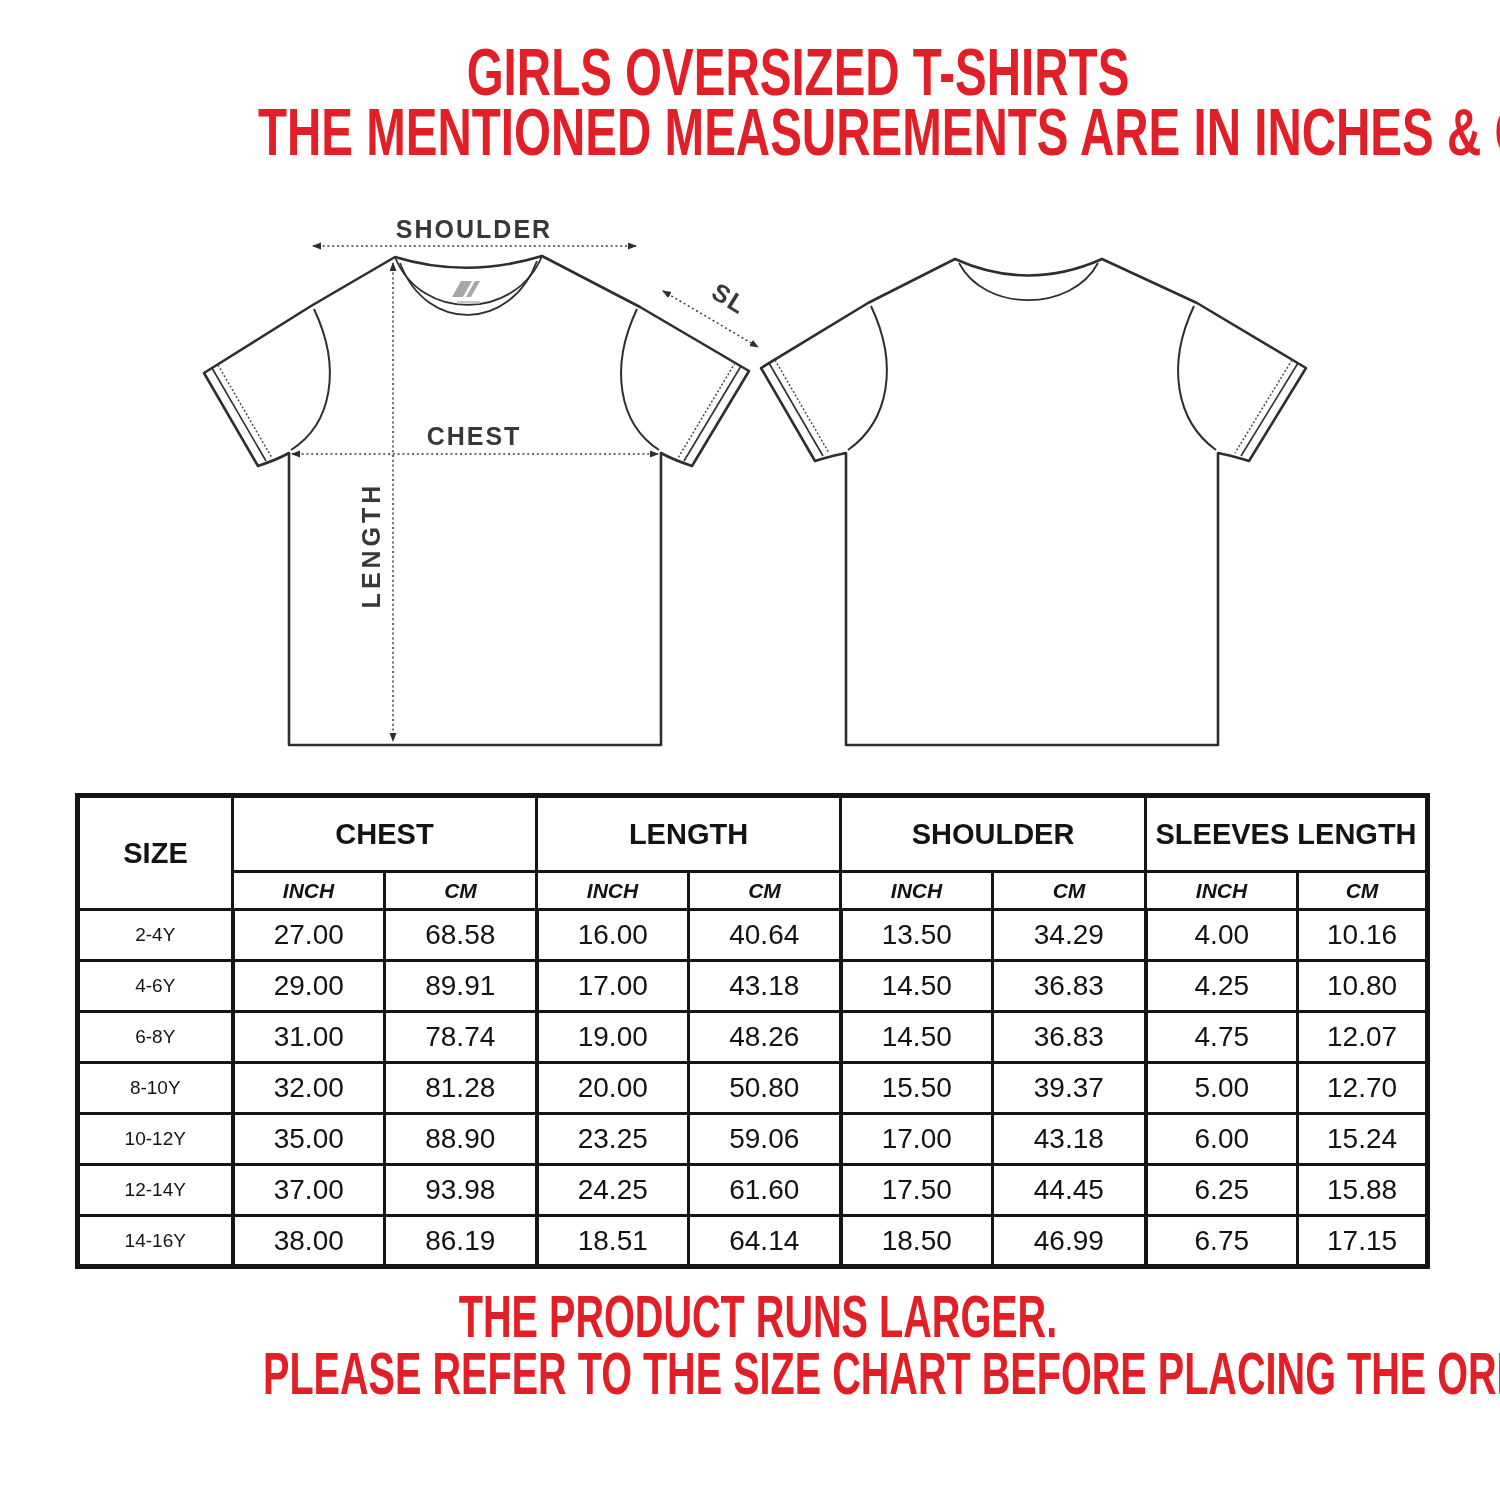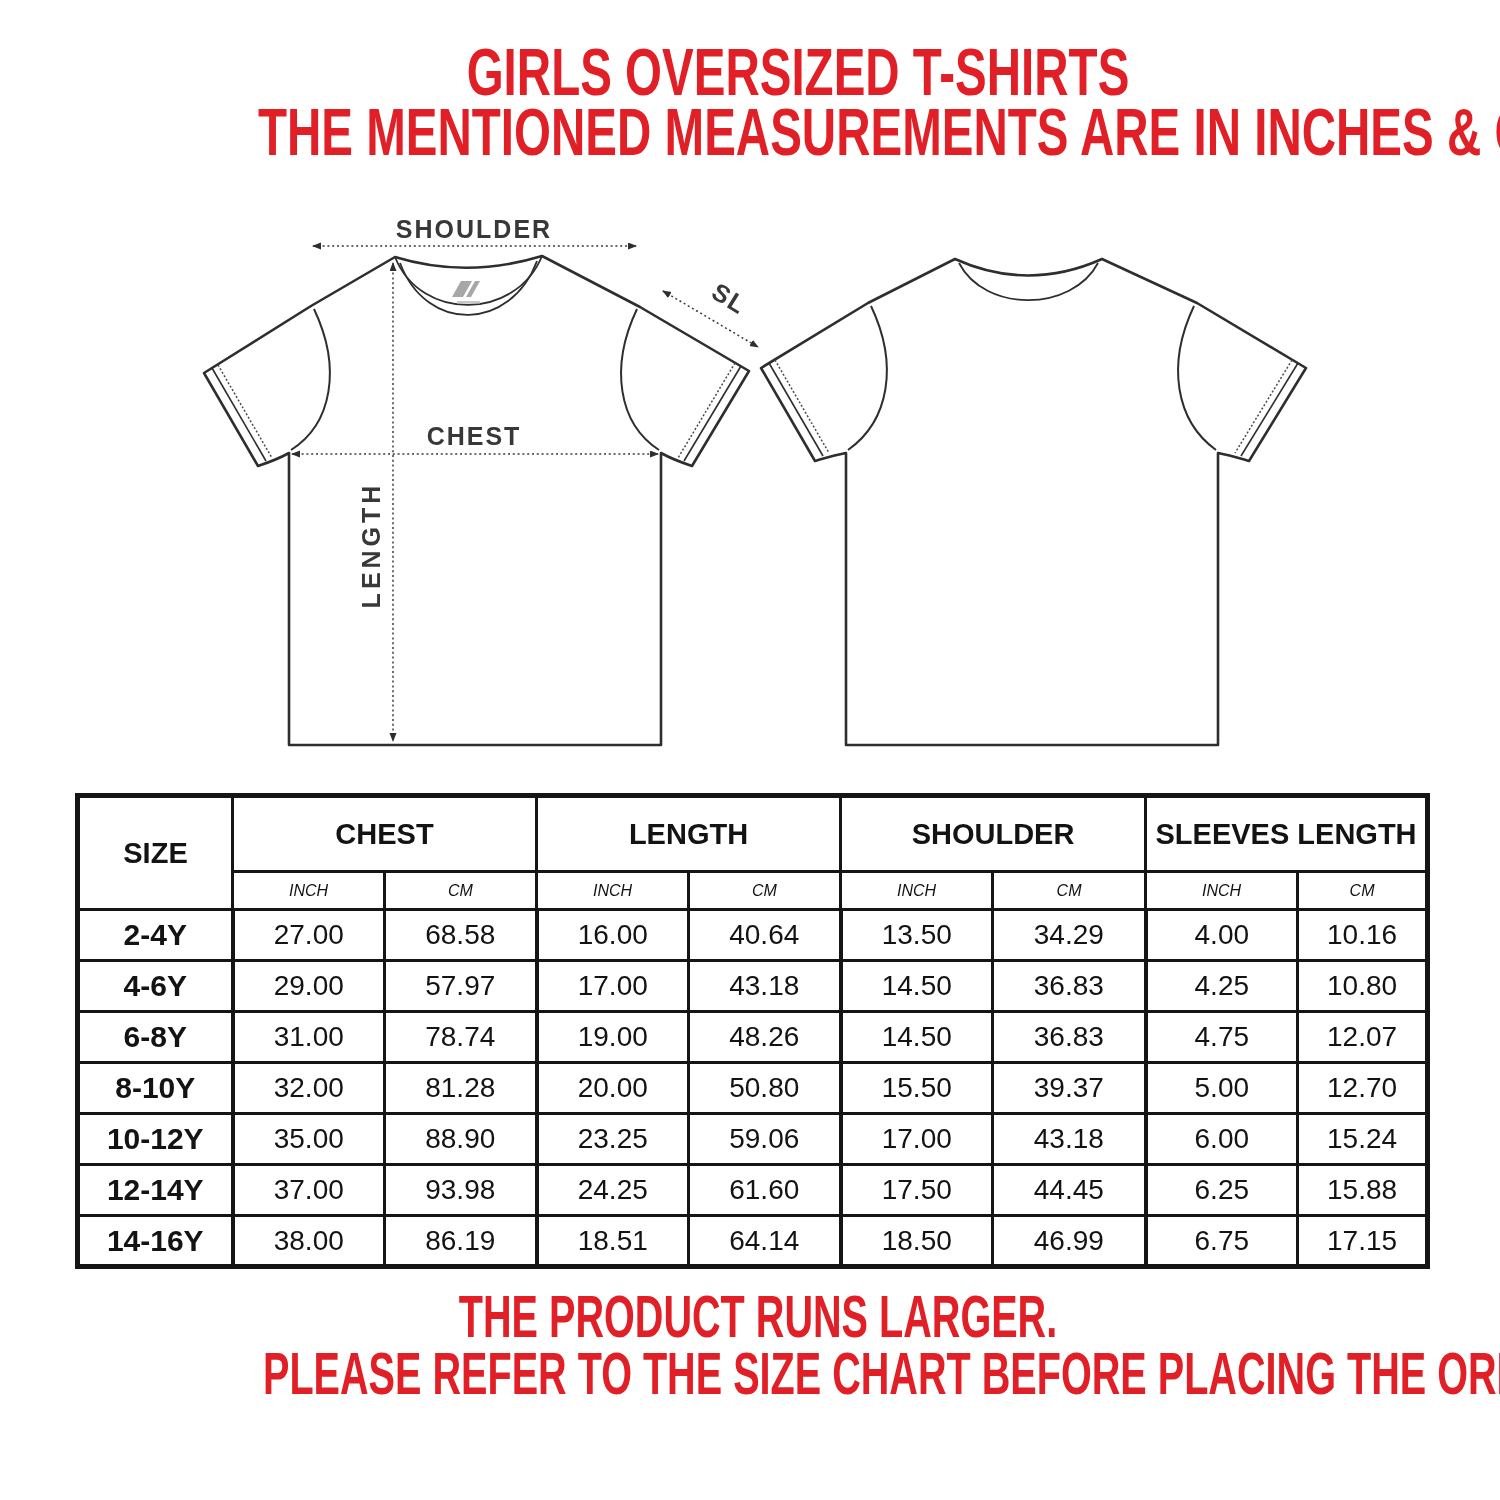--- a/index.html
+++ b/index.html
@@ -27,24 +27,24 @@
   #size-table{border-collapse:collapse;width:1350px;table-layout:fixed;border:5px solid #151515;}
   #size-table th,#size-table td{
     border:3px solid #151515;padding:0;text-align:center;vertical-align:middle;color:#131313;overflow:hidden;
   }
   tr.groups{height:76px;}
   tr.units{height:38px;}
   #size-table tbody tr{height:51px;}
   tr.groups th{font-size:29px;font-weight:bold;}
   th.size-head{font-size:30px;}
   tr.groups th{border-left-width:4px;}
-  tr.units th{font-size:16px;font-style:italic;font-weight:normal;}
+  tr.units th{font-size:21px;font-style:italic;font-weight:bold;}
   tr.units th:nth-child(odd){border-left-width:4px;}
   tr.units th:nth-child(even){border-left-width:2px;}
-  #size-table tbody th{font-size:30px;font-weight:bold;}
+  #size-table tbody th{font-size:19px;font-weight:normal;}
   #size-table tbody td{font-size:28px;font-weight:normal;}
   #size-table tbody td:nth-child(even){border-left-width:4px;}
   #size-table tbody td:nth-child(odd){border-left-width:2px;}
   #size-table tbody td:nth-child(9) span{position:relative;top:0;display:inline-block;}
 </style>
 </head>
 <body>
 
 <div id="title-block" class="red-block">
   <div class="hline">GIRLS OVERSIZED T-SHIRTS</div>
@@ -146,21 +146,21 @@
           <td><span>16.00</span></td>
           <td><span>40.64</span></td>
           <td><span>13.50</span></td>
           <td><span>34.29</span></td>
           <td><span>4.00</span></td>
           <td><span>10.16</span></td>
         </tr>
         <tr>
           <th>4-6Y</th>
           <td><span>29.00</span></td>
-          <td><span>57.97</span></td>
+          <td><span>89.91</span></td>
           <td><span>17.00</span></td>
           <td><span>43.18</span></td>
           <td><span>14.50</span></td>
           <td><span>36.83</span></td>
           <td><span>4.25</span></td>
           <td><span>10.80</span></td>
         </tr>
         <tr>
           <th>6-8Y</th>
           <td><span>31.00</span></td>

